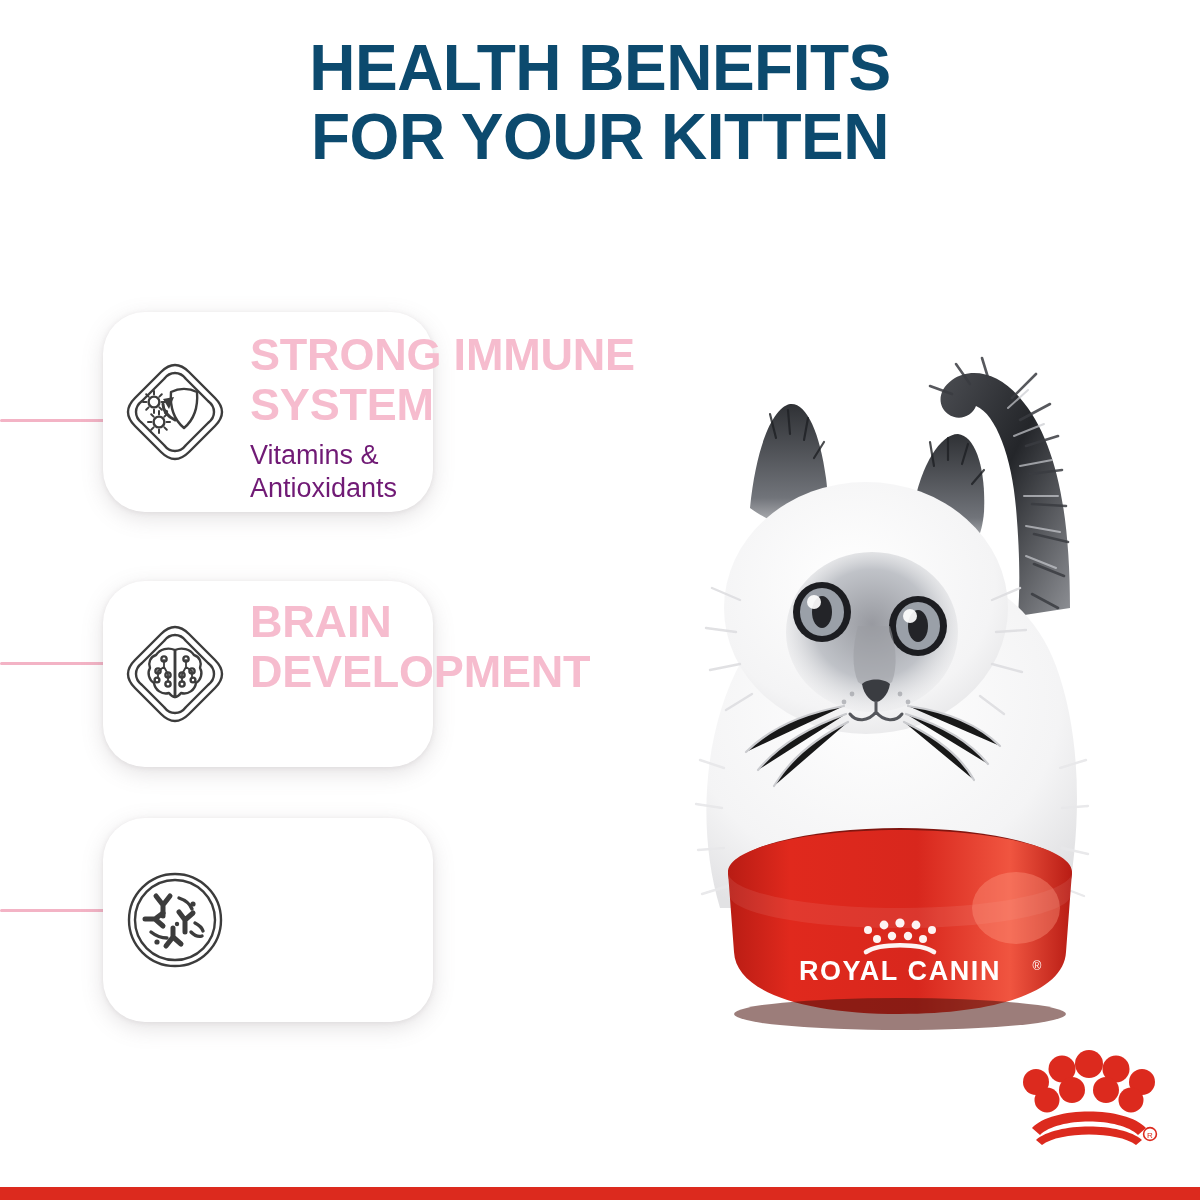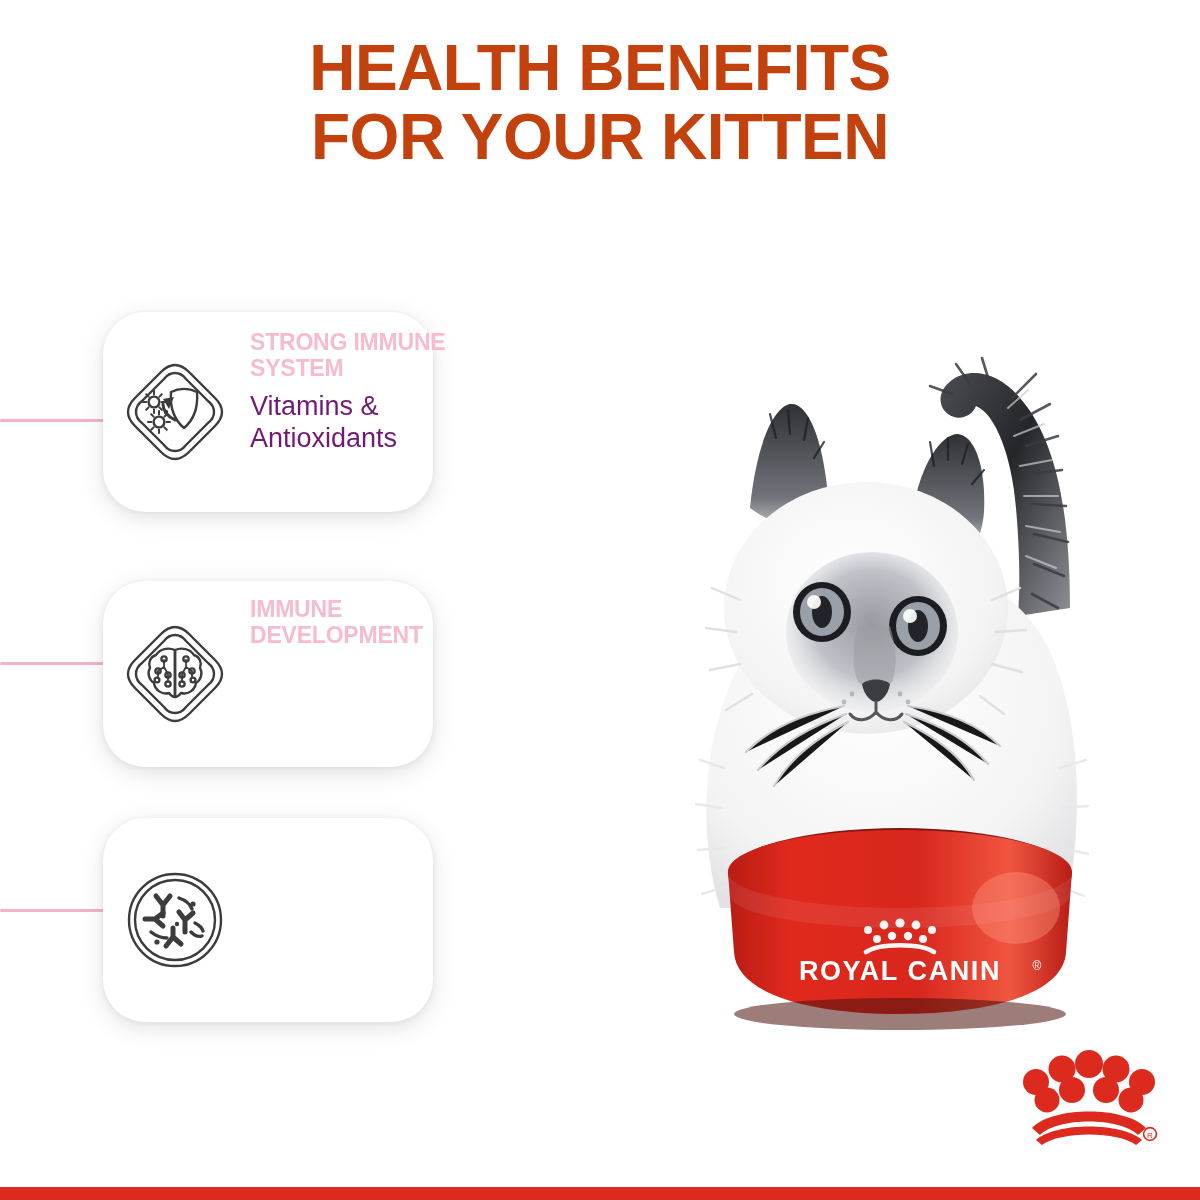--- a/index.html
+++ b/index.html
@@ -18,21 +18,21 @@
     overflow: hidden;
   }
 
   
   .title {
     position: absolute;
     top: 34px;
     left: 0;
     width: 1200px;
     text-align: center;
-    color: #c2410c;
+    color: #0c4a6e;
     font-weight: bold;
     font-size: 64px;
     line-height: 1.08;
     letter-spacing: -0.5px;
     white-space: pre-line;
   }
 
   
   .benefit {
     position: absolute;
@@ -76,21 +76,21 @@
     left: 250px;
     width: 420px;
   }
   .bt-1 { top: 330px; }
   .bt-2 { top: 597px; }
   .bt-3 { top: 826px; }
 
   .benefit-title {
     color: #F6BCCE;
     font-weight: bold;
-    font-size: 23px;
+    font-size: 45px;
     line-height: 1.12;
     letter-spacing: -0.2px;
     white-space: pre-line;
   }
   .benefit-sub {
     color: #701a75;
     font-size: 27px;
     line-height: 1.22;
     margin-top: 8px;
     white-space: pre-line;
@@ -206,21 +206,21 @@
         <path d="M65 40 L65 47 M65 47 L71 51 M65 47 L61 54 M61 54 L61 62 M71 51 L71 58" stroke-width="1.8"></path>
         <circle cx="65" cy="39" r="2.6"></circle>
         <circle cx="71" cy="51" r="2.6"></circle>
         <circle cx="61" cy="55" r="2.6"></circle>
         <circle cx="61" cy="64" r="2.6"></circle>
         <circle cx="72" cy="60" r="2.4"></circle>
       </svg>
     </div>
   </div>
   <div class="benefit-text bt-2">
-    <div class="benefit-title">IMMUNE
+    <div class="benefit-title">BRAIN
 DEVELOPMENT</div>
   </div>
 
   <div class="benefit benefit-3">
     <div class="icon-wrap">
       <svg viewBox="0 0 108 108" fill="none" stroke="#3C3C3C" stroke-width="2.4" stroke-linecap="round" stroke-linejoin="round">
         <circle cx="54" cy="54" r="46"></circle>
         <circle cx="54" cy="54" r="40"></circle>
 
         <path d="M35 30 L42 39 L49 30 M42 39 L42 50" stroke-width="5"></path>

